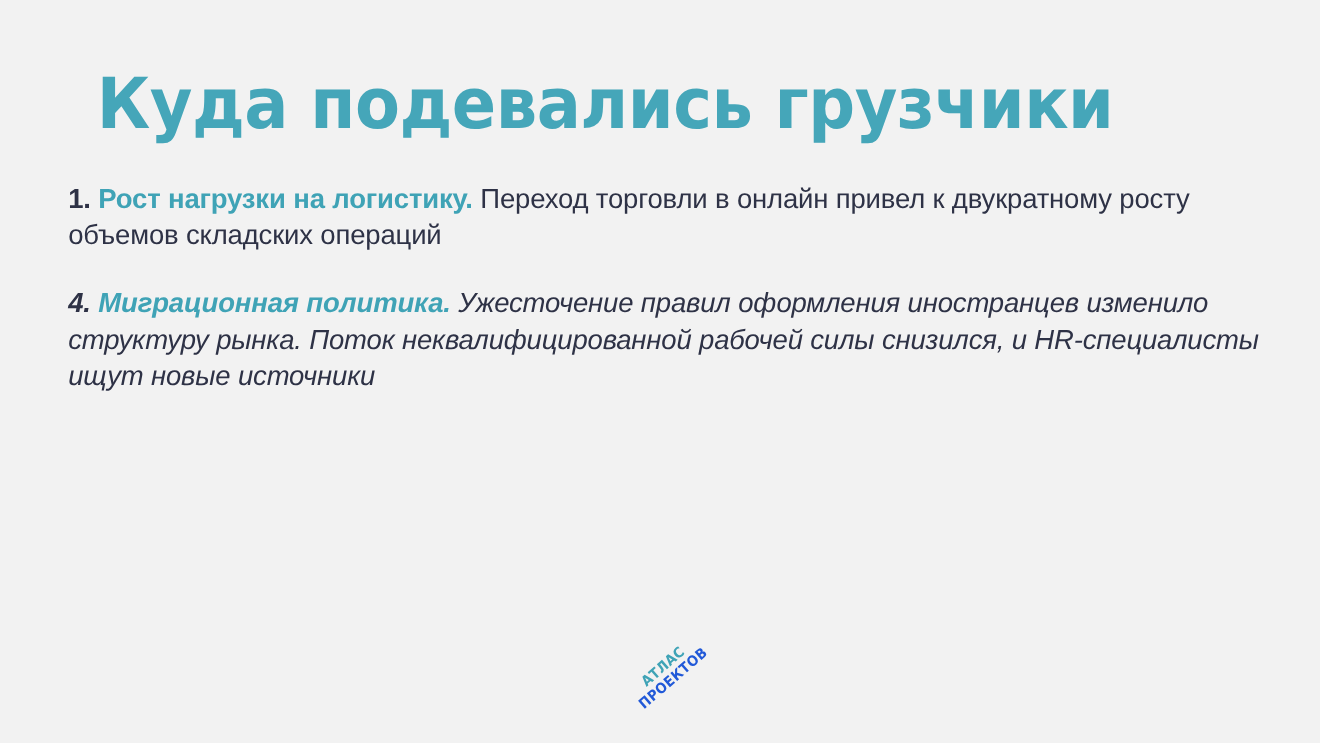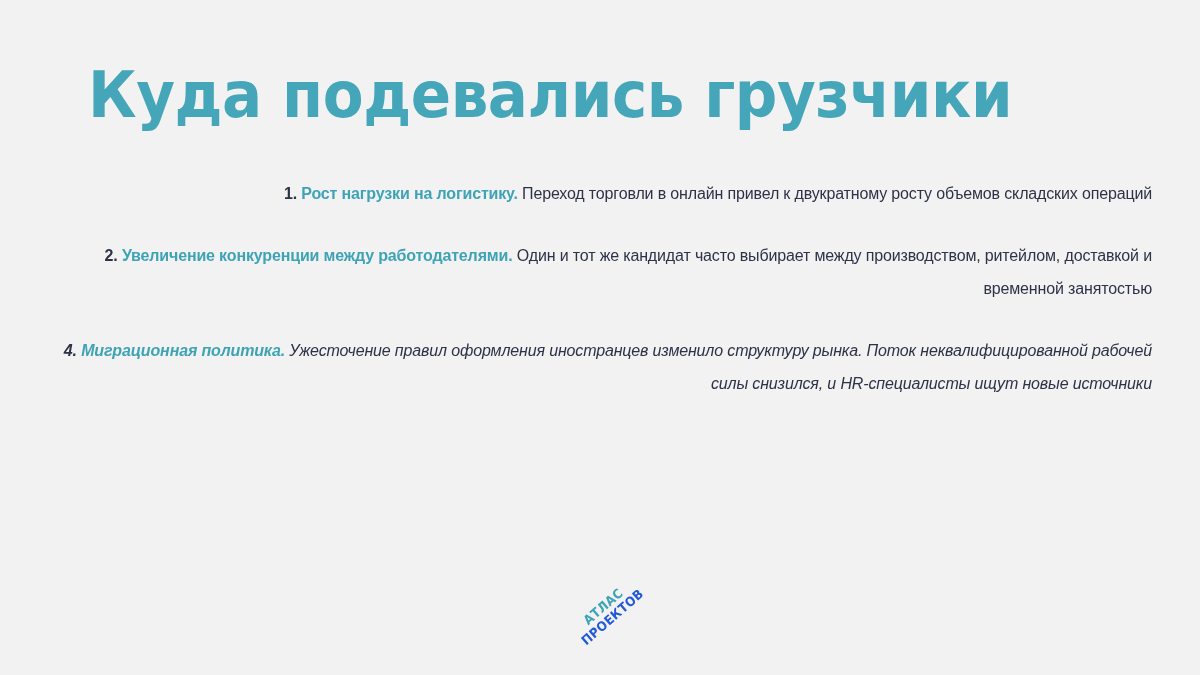--- a/index.html
+++ b/index.html
@@ -44,28 +44,27 @@
 
   
   .points {
     position: absolute;
     left: 62px;
     top: 165px;
     width: 1090px;
   }
 
   .point {
-    margin: 12px 0 29px 0;
+    margin: 0 0 29px 0;
     color: #2e3246;
     font-family: "Liberation Sans", sans-serif;
-    font-size: 16px;
+    font-size: 25px;
     line-height: 33px;
     font-weight: normal;
     letter-spacing: -0.15px;
-    text-align: right;
   }
   .point:last-child {
     margin-bottom: 0;
     font-style: italic;
   }
 
   .point .num {
     font-weight: bold;
     color: #2e3246;
   }
@@ -121,25 +120,20 @@
   <h1 class="slide-title">Куда подевались грузчики</h1>
 
   <div class="points">
 
     <p class="point">
       <span class="num">1.</span>
       <span class="lead">Рост нагрузки на логистику.</span>
       <span class="rest">Переход торговли в онлайн привел к двукратному росту объемов складских операций</span>
     </p>
 
-    <p class="point">
-      <span class="num">2.</span>
-      <span class="lead">Увеличение конкуренции между работодателями.</span>
-      <span class="rest">Один и тот же кандидат часто выбирает между производством, ритейлом, доставкой и временной занятостью</span>
-    </p>
 
 
     <p class="point">
       <span class="num">4.</span>
       <span class="lead">Миграционная политика.</span>
       <span class="rest">Ужесточение правил оформления иностранцев изменило структуру рынка. Поток неквалифицированной рабочей силы снизился, и HR-специалисты ищут новые источники</span>
     </p>
 
   </div>
 

